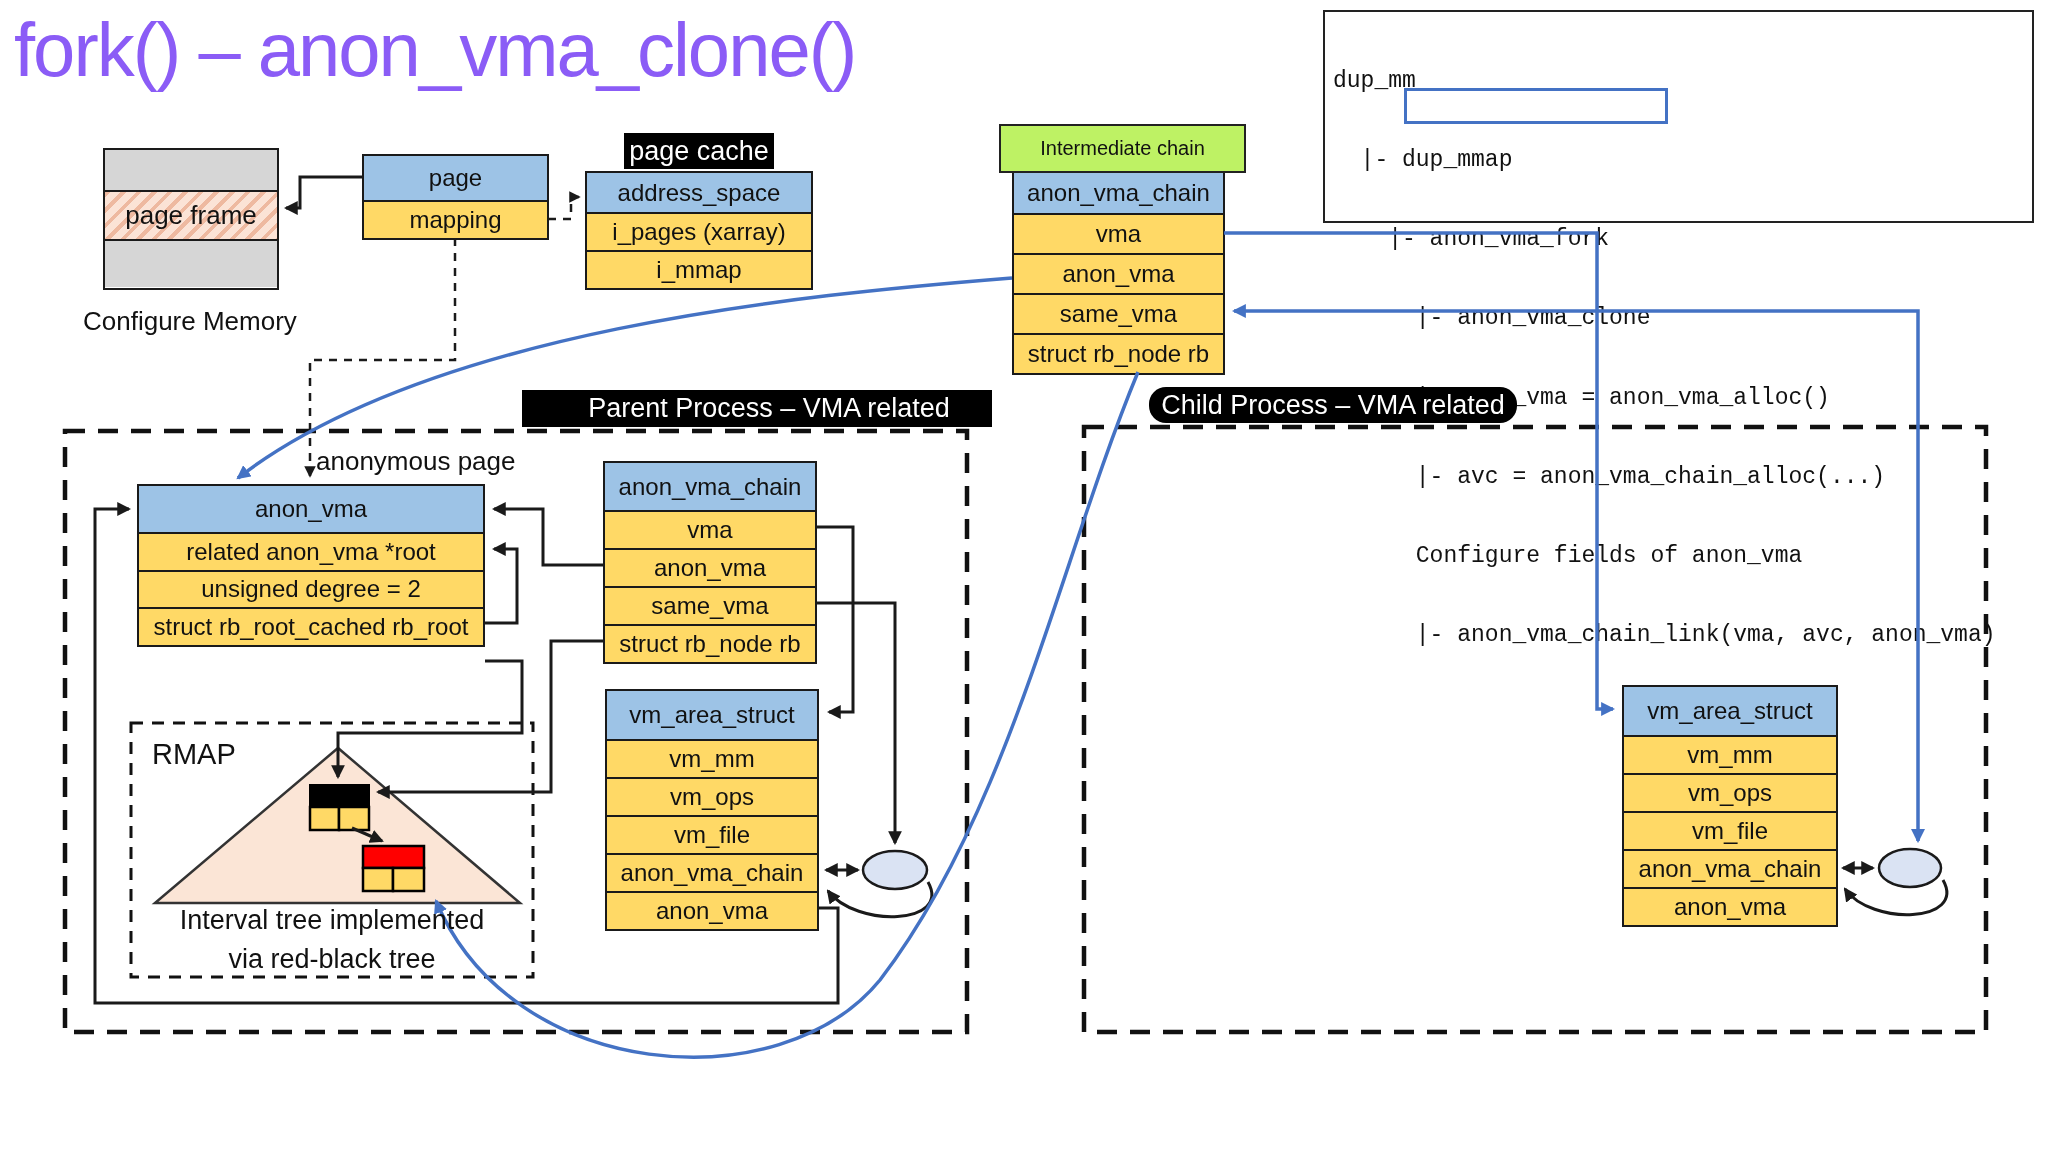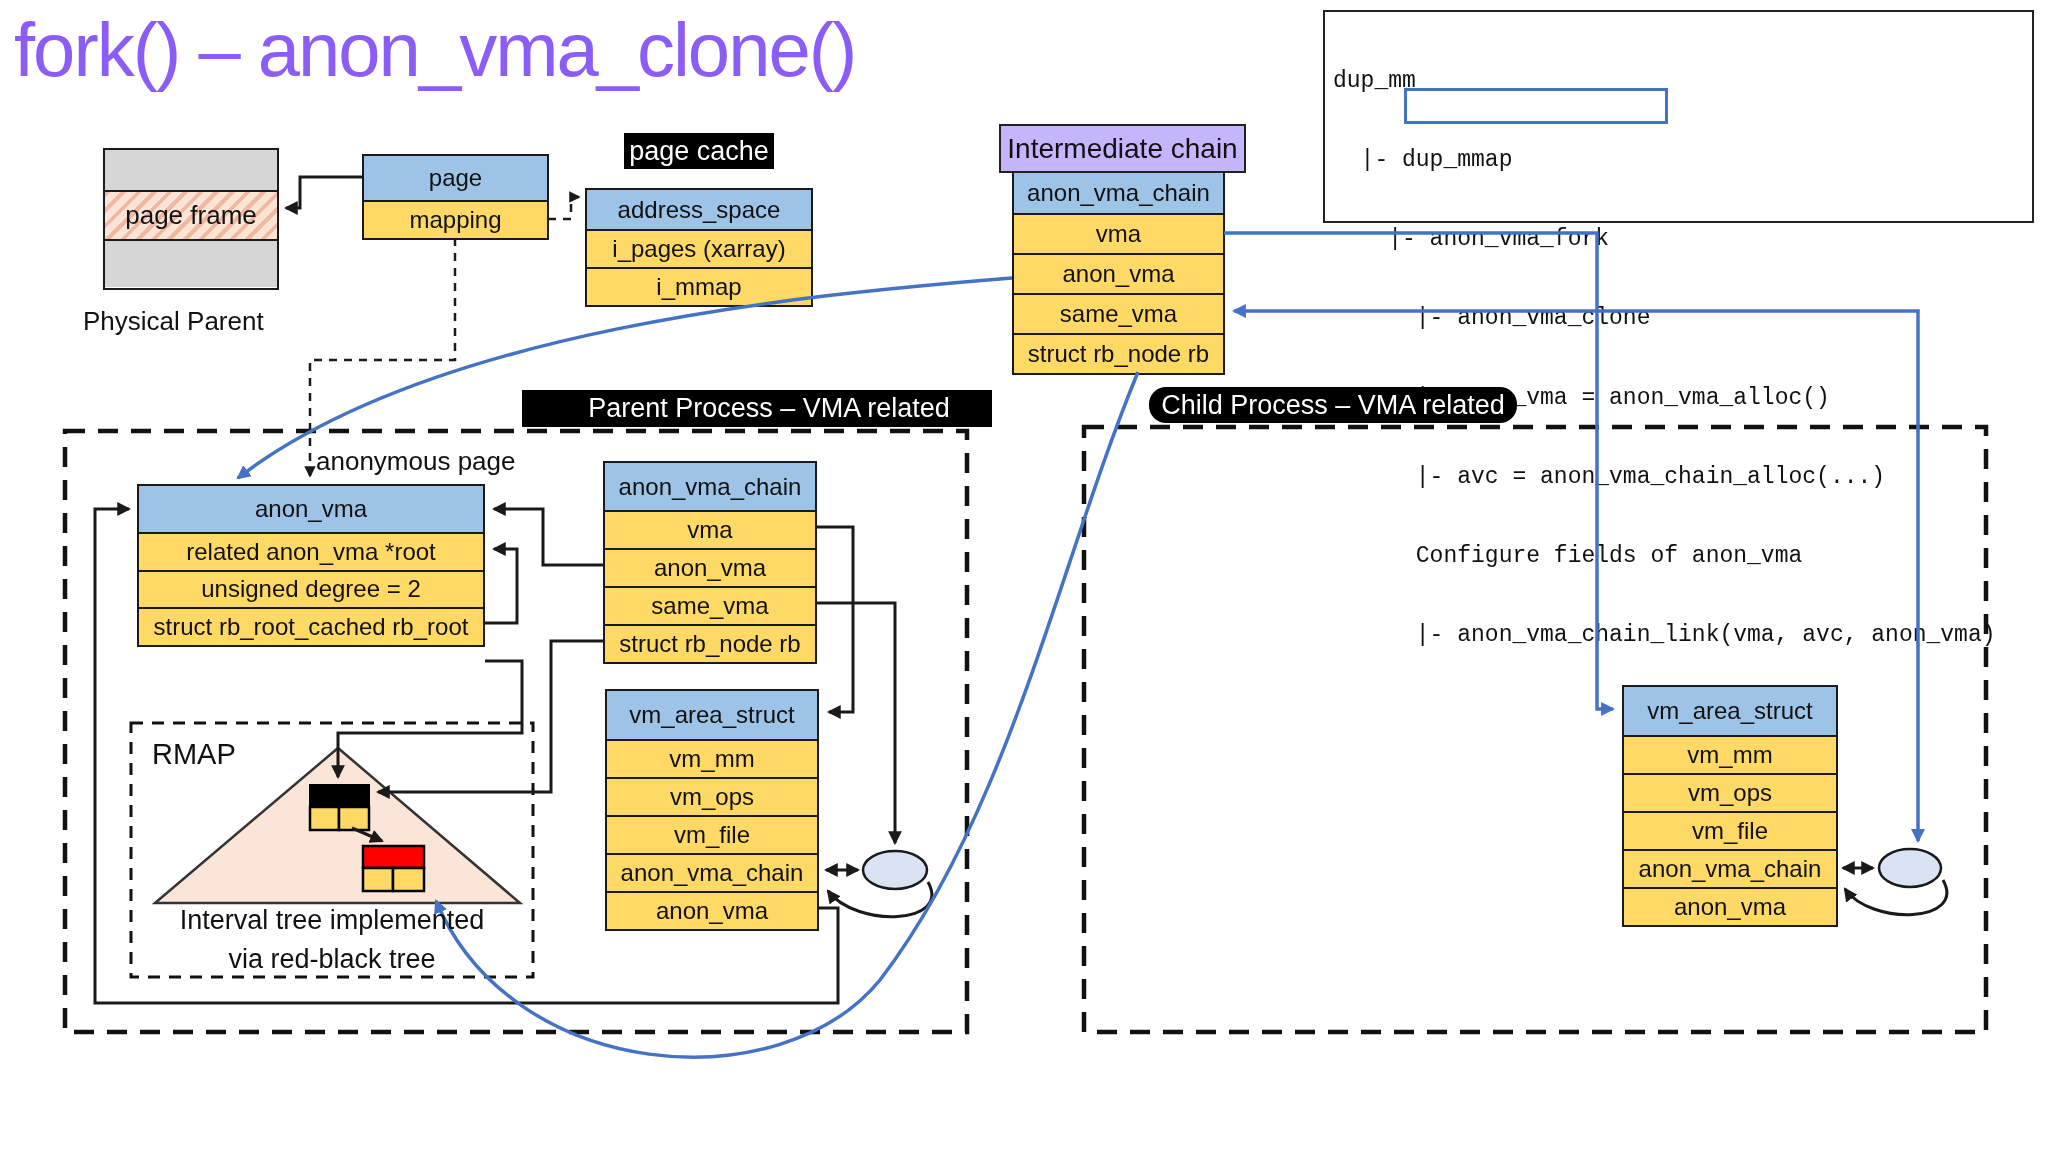--- a/index.html
+++ b/index.html
@@ -33,22 +33,22 @@
   .sbox .row{
     background:#ffd966;border-top:2.5px solid #1a1a1a;display:flex;align-items:center;
     justify-content:center;font-size:24px;box-sizing:border-box;
   }
   
   .black-label{
     background:#000;color:#fff;display:flex;align-items:center;justify-content:center;
     font-size:27px;z-index:3;white-space:nowrap;
   }
   .green-label{
-    background:#c4b5fd;border:2px solid #222;display:flex;align-items:center;
-    justify-content:center;font-size:28px;z-index:3;
+    background:#bef264;border:2px solid #222;display:flex;align-items:center;
+    justify-content:center;font-size:20px;z-index:3;
   }
   .plain-label{font-size:26px;white-space:nowrap;z-index:3;}
   
   .phys{left:103px;top:148px;width:176px;height:142px;border:2.5px solid #1a1a1a;
     box-sizing:border-box;z-index:2;}
   .phys .g{background:#d6d6d6;box-sizing:border-box;}
   .phys .frame{
     box-sizing:border-box;border-top:2.5px solid #1a1a1a;border-bottom:2.5px solid #1a1a1a;
     background:repeating-linear-gradient(135deg,#eeb9a0 0 4px,#fbe3d6 4px 11px);
     display:flex;align-items:center;justify-content:center;font-size:26px;
@@ -71,29 +71,29 @@
   <div class="code-line">      Configure fields of anon_vma</div>
   <div class="code-line">      |- anon_vma_chain_link(vma, avc, anon_vma)</div>
 </div>
 <div class="abs hl-rect"></div>
 
 <div class="abs phys">
   <div class="g" style="height:40px;"></div>
   <div class="frame" style="height:51px;">page frame</div>
   <div class="g" style="height:46px;"></div>
 </div>
-<div class="abs plain-label" style="left:83px;top:306px;">Physical Parent</div>
+<div class="abs plain-label" style="left:83px;top:306px;">Configure Memory</div>
 
 <div class="abs sbox" style="left:362px;top:154px;width:187px;">
   <div class="hdr" style="height:44px;">page</div>
   <div class="row" style="height:38px;">mapping</div>
 </div>
 
 <div class="abs black-label" style="left:624px;top:133px;width:150px;height:36px;">page cache</div>
-<div class="abs sbox" style="left:585px;top:171px;width:228px;margin-top:17px;">
+<div class="abs sbox" style="left:585px;top:171px;width:228px;">
   <div class="hdr" style="height:39px;">address_space</div>
   <div class="row" style="height:38px;">i_pages (xarray)</div>
   <div class="row" style="height:38px;">i_mmap</div>
 </div>
 
 <div class="abs green-label" style="left:999px;top:124px;width:243px;height:45px;">Intermediate chain</div>
 <div class="abs sbox" style="left:1012px;top:171px;width:213px;">
   <div class="hdr" style="height:40px;">anon_vma_chain</div>
   <div class="row" style="height:40px;">vma</div>
   <div class="row" style="height:40px;">anon_vma</div>

